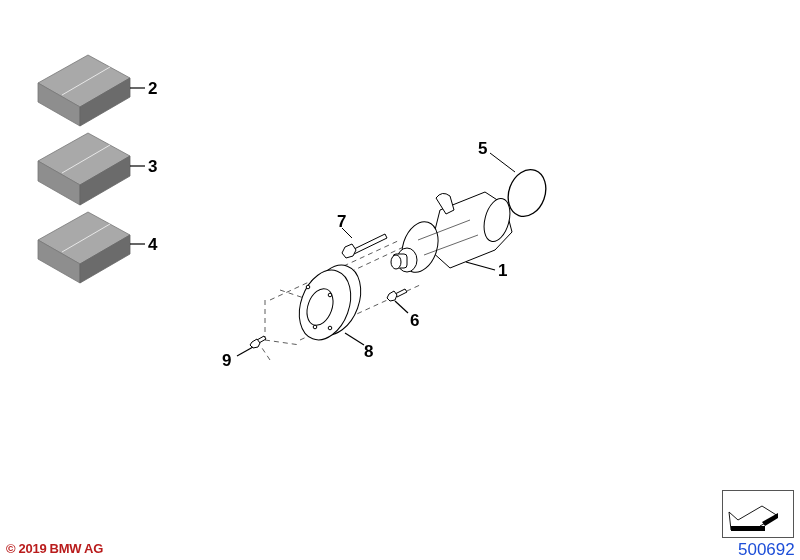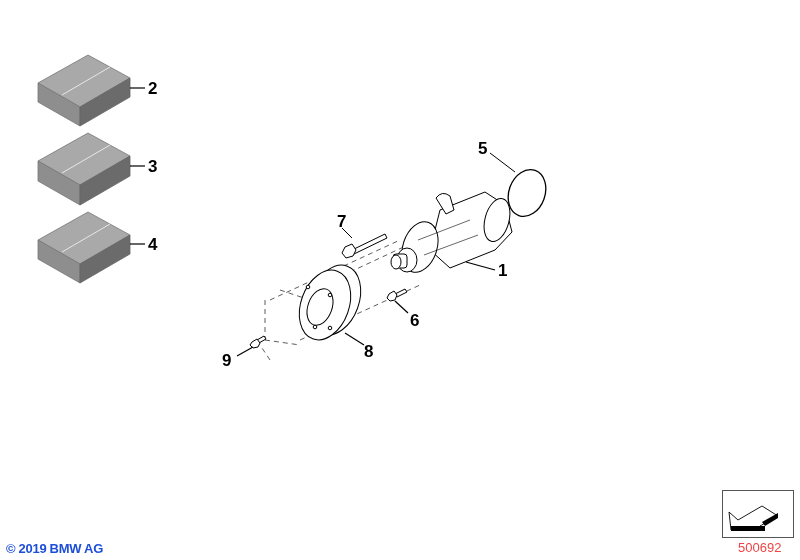--- a/index.html
+++ b/index.html
@@ -1,20 +1,20 @@
 <!DOCTYPE html>
 <html><head>
 <meta charset="utf-8">
 <style>
   html, body { margin:0; padding:0; background:#ffffff; }
   body { width:800px; height:560px; position:relative; overflow:hidden; font-family:"Liberation Sans", sans-serif; }
   .canvas { position:absolute; left:0; top:0; width:800px; height:560px; }
   .callout { position:absolute; font-family:"Liberation Sans", sans-serif; font-weight:bold; font-size:17px; color:#000; line-height:1; }
-  .copyright { position:absolute; left:6px; top:541px; font-family:"Liberation Sans", sans-serif; font-weight:bold; font-size:13px; color:#1d4ed8; letter-spacing:-0.3px;text-align:center; }
-  .diagram-id { position:absolute; left:738px; top:540px; font-family:"Liberation Sans", sans-serif; font-size:13px; color:#ef4444; }
+  .copyright { position:absolute; left:6px; top:541px; font-family:"Liberation Sans", sans-serif; font-weight:bold; font-size:13px; color:#b91c1c; letter-spacing:-0.3px;text-align:center; }
+  .diagram-id { position:absolute; left:738px; top:540px; font-family:"Liberation Sans", sans-serif; font-size:17px; color:#1d4ed8; }
   .nav-box { position:absolute; left:722px; top:490px; width:70px; height:46px; border:1px solid #555; background:#fff; }
 </style>
 </head>
 <body>
 
 <svg class="canvas" viewBox="0 0 800 560" xmlns="http://www.w3.org/2000/svg">
 
   <g>
     <polygon points="38,83 88,55 130,78 80,107" fill="#a9a9a9" stroke="#777" stroke-width="0.8"></polygon>
     <polygon points="38,83 80,107 80,126 38,102" fill="#8e8e8e" stroke="#777" stroke-width="0.8"></polygon>

